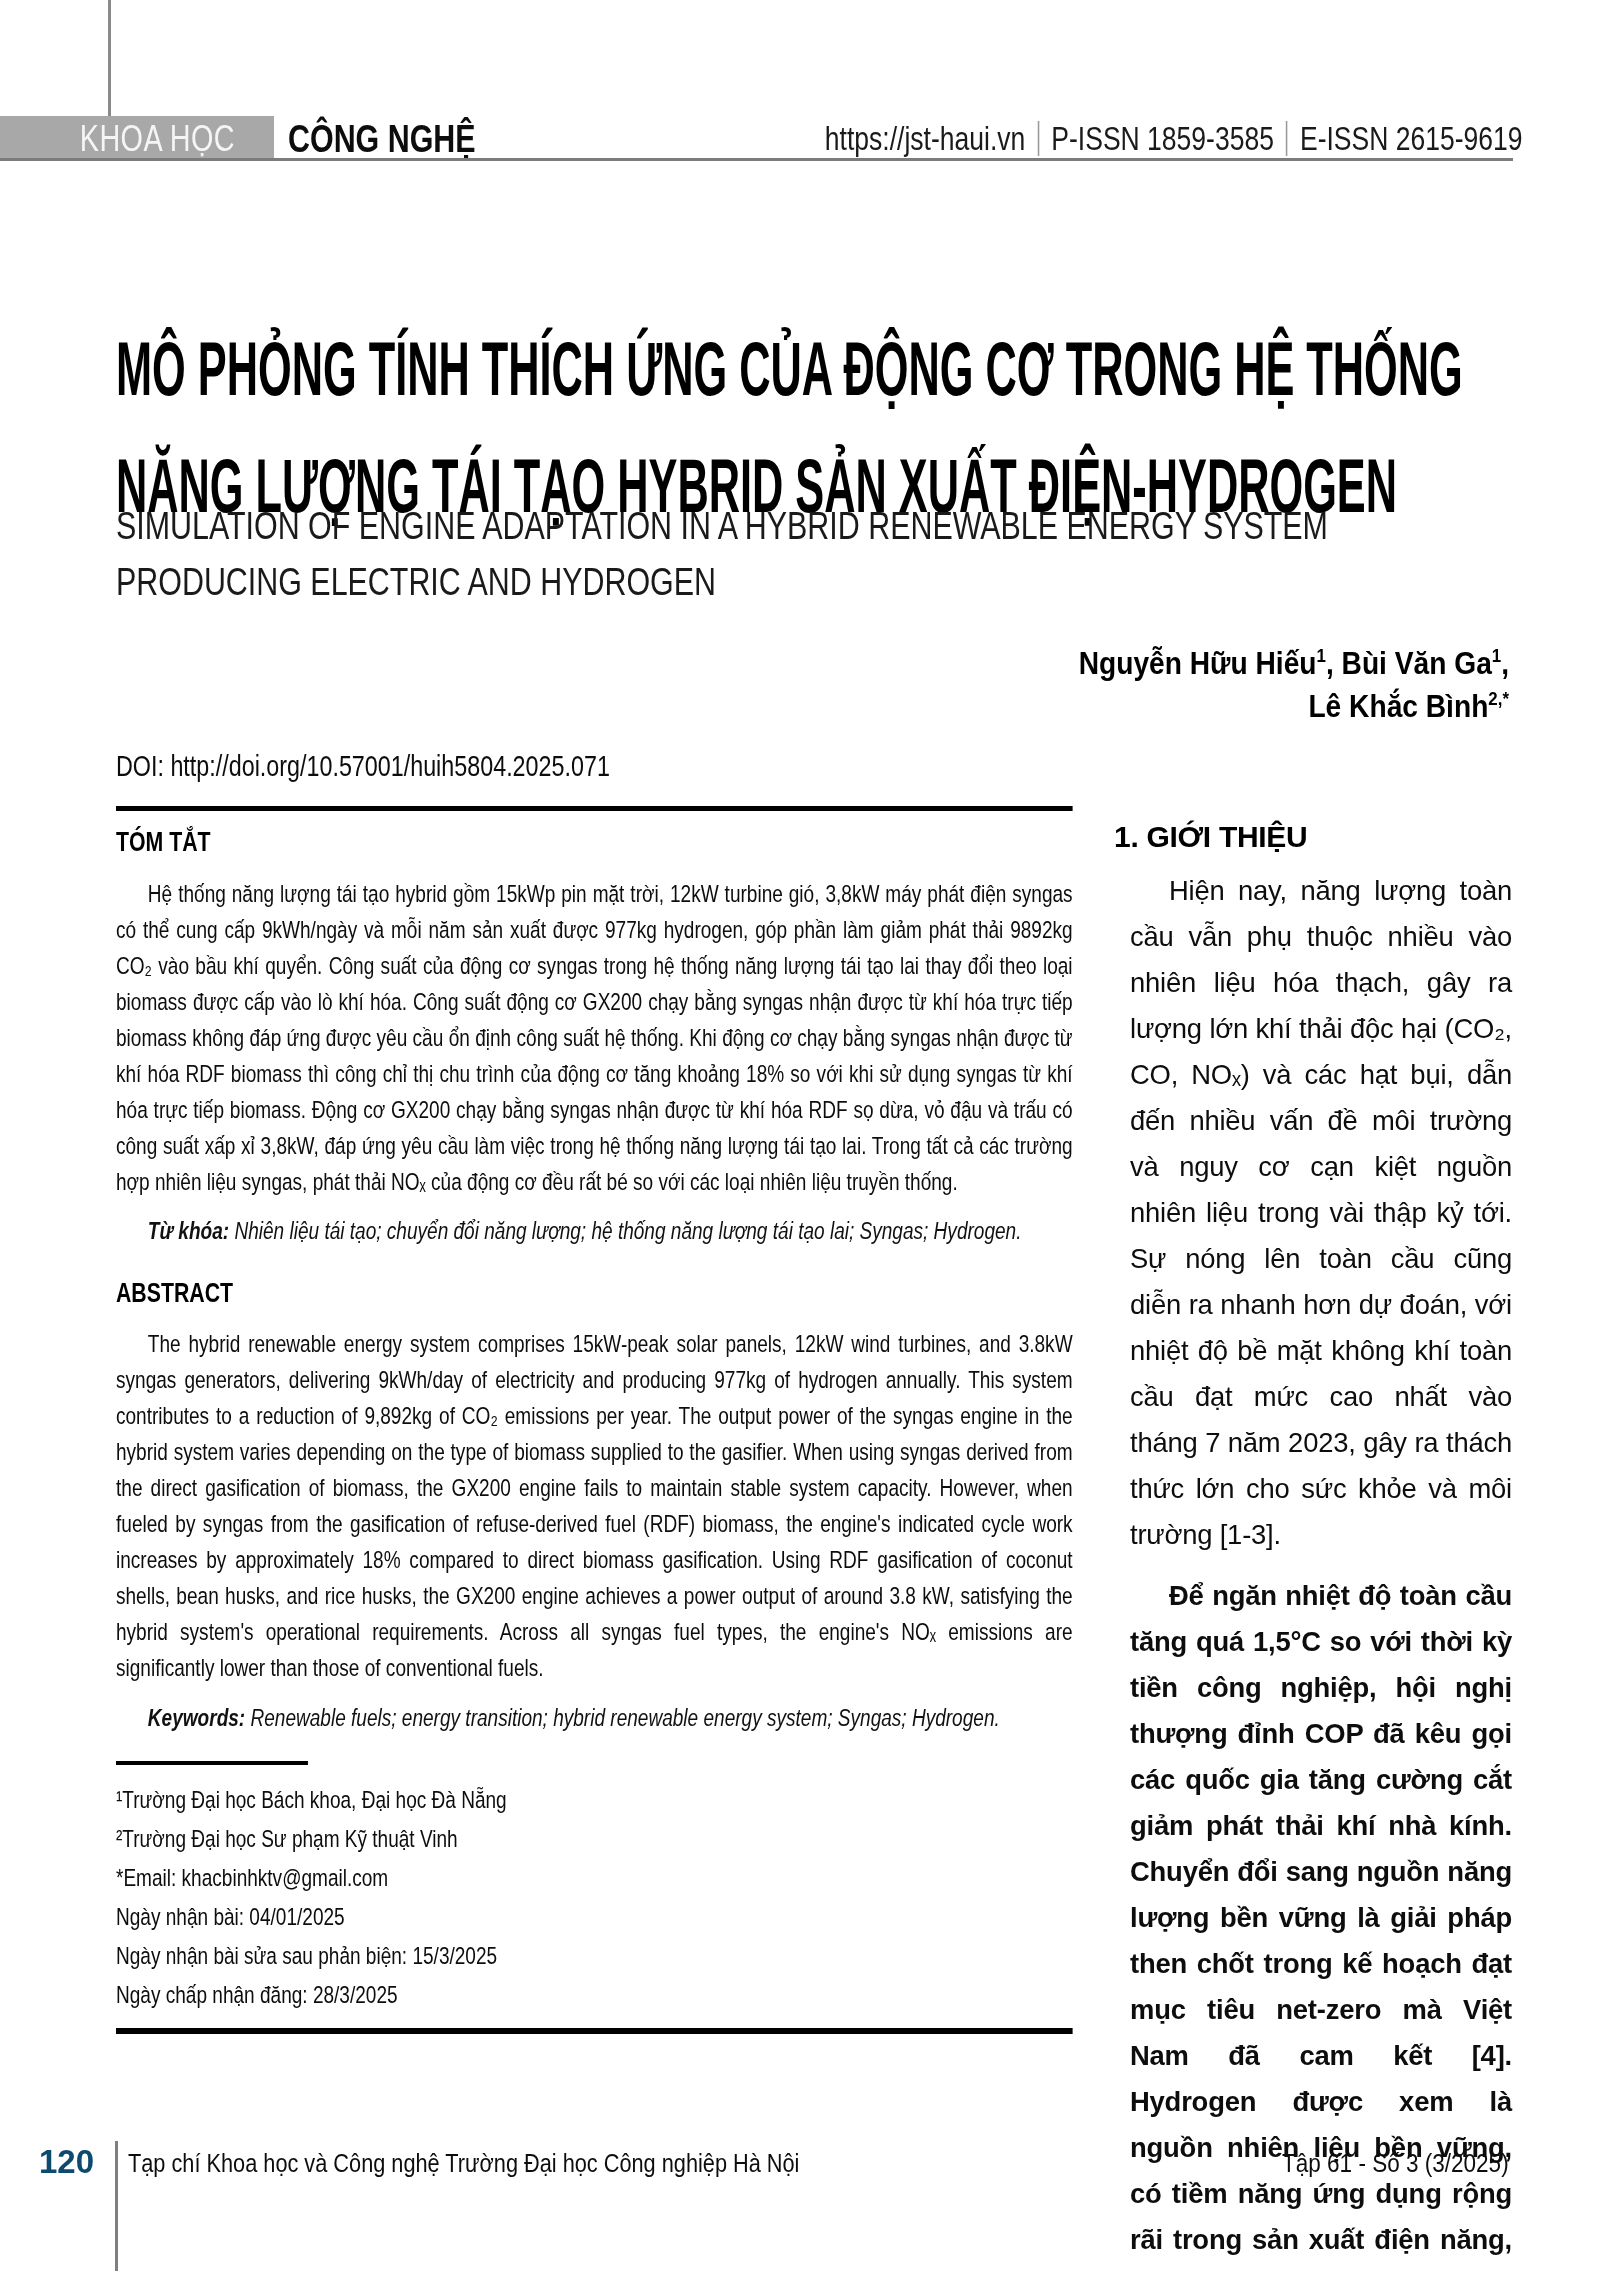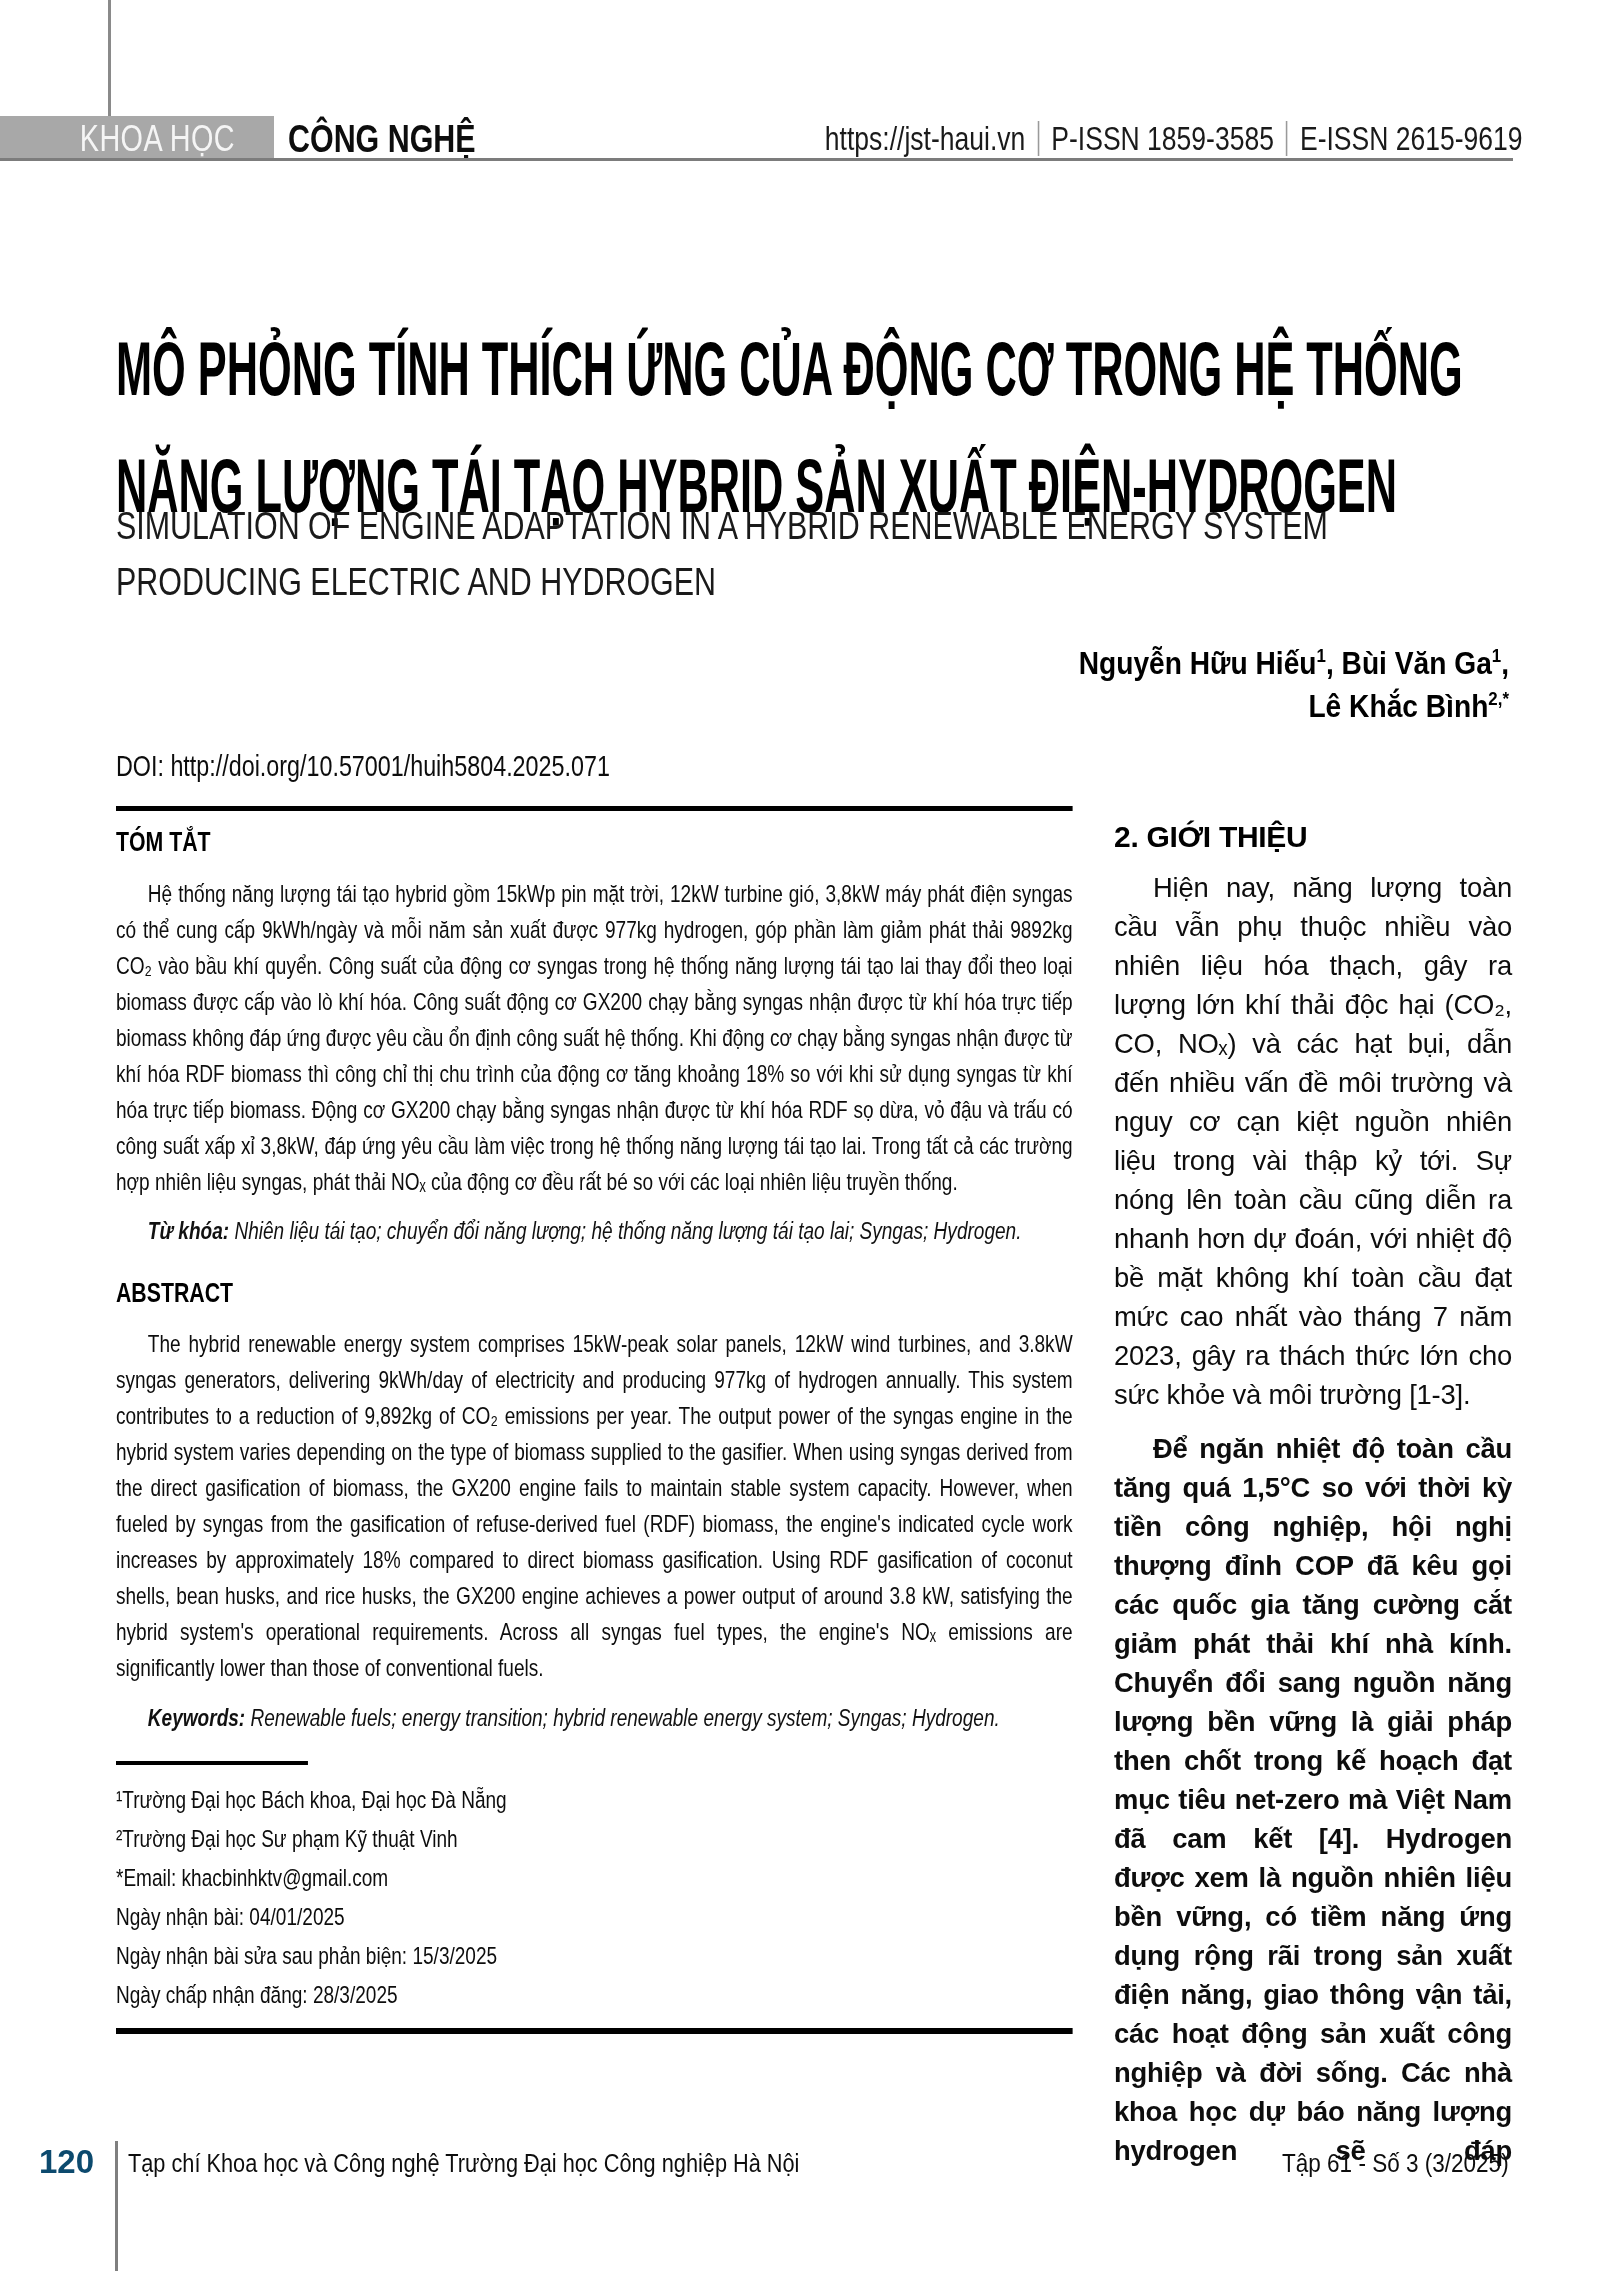--- a/index.html
+++ b/index.html
@@ -66,22 +66,22 @@
   }
   .kw-line{font-size:24.5px;line-height:35px;margin-top:13.7px;text-indent:41px;font-style:italic;}
   .kw-label{font-weight:bold;}
   .rule-short{width:247px;height:3.9px;background:#000;margin-top:25.5px;}
   .affils{margin-top:15.7px;font-size:24.5px;line-height:39px;color:#0d0d0d;}
   .rule-bottom{width:100%;height:5.9px;background:#000;margin-top:13.7px;}
   
   .right-col{position:absolute;left:1114px;top:817px;width:398px;color:#0d0d0d;}
   .intro-heading{font-size:30px;font-weight:bold;line-height:39px;letter-spacing:-0.3px;color:#000;}
   .intro-para{
-    font-size:27.4px;line-height:39px;margin-top:11.8px;
-    text-align:justify;text-indent:39px;letter-spacing:-0.2px;
+    font-size:27.4px;line-height:46px;margin-top:11.8px;
+    text-align:justify;text-indent:39px;letter-spacing:-0.2px;margin-left:16px;
   }
   .intro-para.stretch-last{text-align-last:justify;font-weight:bold;}
   
   .footer-num{position:absolute;left:39px;top:2143px;font-size:33px;font-weight:bold;color:#0c4a6e;}
   .footer-vline{position:absolute;left:115px;top:2141px;width:2.5px;height:152px;background:#7f7f7f;}
   .footer-journal{
     position:absolute;left:128px;top:2148px;font-size:26.5px;color:#0d0d0d;white-space:nowrap;
     transform:scaleX(.82);transform-origin:0 0;
   }
   .footer-issue{
@@ -137,21 +137,21 @@
       <div>²Trường Đại học Sư phạm Kỹ thuật Vinh</div>
       <div>*Email: khacbinhktv@gmail.com</div>
       <div>Ngày nhận bài: 04/01/2025</div>
       <div>Ngày nhận bài sửa sau phản biện: 15/3/2025</div>
       <div>Ngày chấp nhận đăng: 28/3/2025</div>
     </div>
     <div class="rule-bottom"></div>
   </div>
 
   <div class="right-col">
-    <div class="intro-heading">2. GIỚI THIỆU</div>
+    <div class="intro-heading">1. GIỚI THIỆU</div>
     <div class="intro-para">Hiện nay, năng lượng toàn cầu vẫn phụ thuộc nhiều vào nhiên liệu hóa thạch, gây ra lượng lớn khí thải độc hại (CO₂, CO, NOₓ) và các hạt bụi, dẫn đến nhiều vấn đề môi trường và nguy cơ cạn kiệt nguồn nhiên liệu trong vài thập kỷ tới. Sự nóng lên toàn cầu cũng diễn ra nhanh hơn dự đoán, với nhiệt độ bề mặt không khí toàn cầu đạt mức cao nhất vào tháng 7 năm 2023, gây ra thách thức lớn cho sức khỏe và môi trường [1-3].</div>
     <div class="intro-para stretch-last" style="margin-top:15.7px;">Để ngăn nhiệt độ toàn cầu tăng quá 1,5°C so với thời kỳ tiền công nghiệp, hội nghị thượng đỉnh COP đã kêu gọi các quốc gia tăng cường cắt giảm phát thải khí nhà kính. Chuyển đổi sang nguồn năng lượng bền vững là giải pháp then chốt trong kế hoạch đạt mục tiêu net-zero mà Việt Nam đã cam kết [4]. Hydrogen được xem là nguồn nhiên liệu bền vững, có tiềm năng ứng dụng rộng rãi trong sản xuất điện năng, giao thông vận tải, các hoạt động sản xuất công nghiệp và đời sống. Các nhà khoa học dự báo năng lượng hydrogen sẽ đáp</div>
   </div>
 
   <div class="footer-num">120</div>
   <div class="footer-vline"></div>
   <div class="footer-journal">Tạp chí Khoa học và Công nghệ Trường Đại học Công nghiệp Hà Nội</div>
   <div class="footer-issue">Tập 61 - Số 3 (3/2025)</div>
 
 </div>

